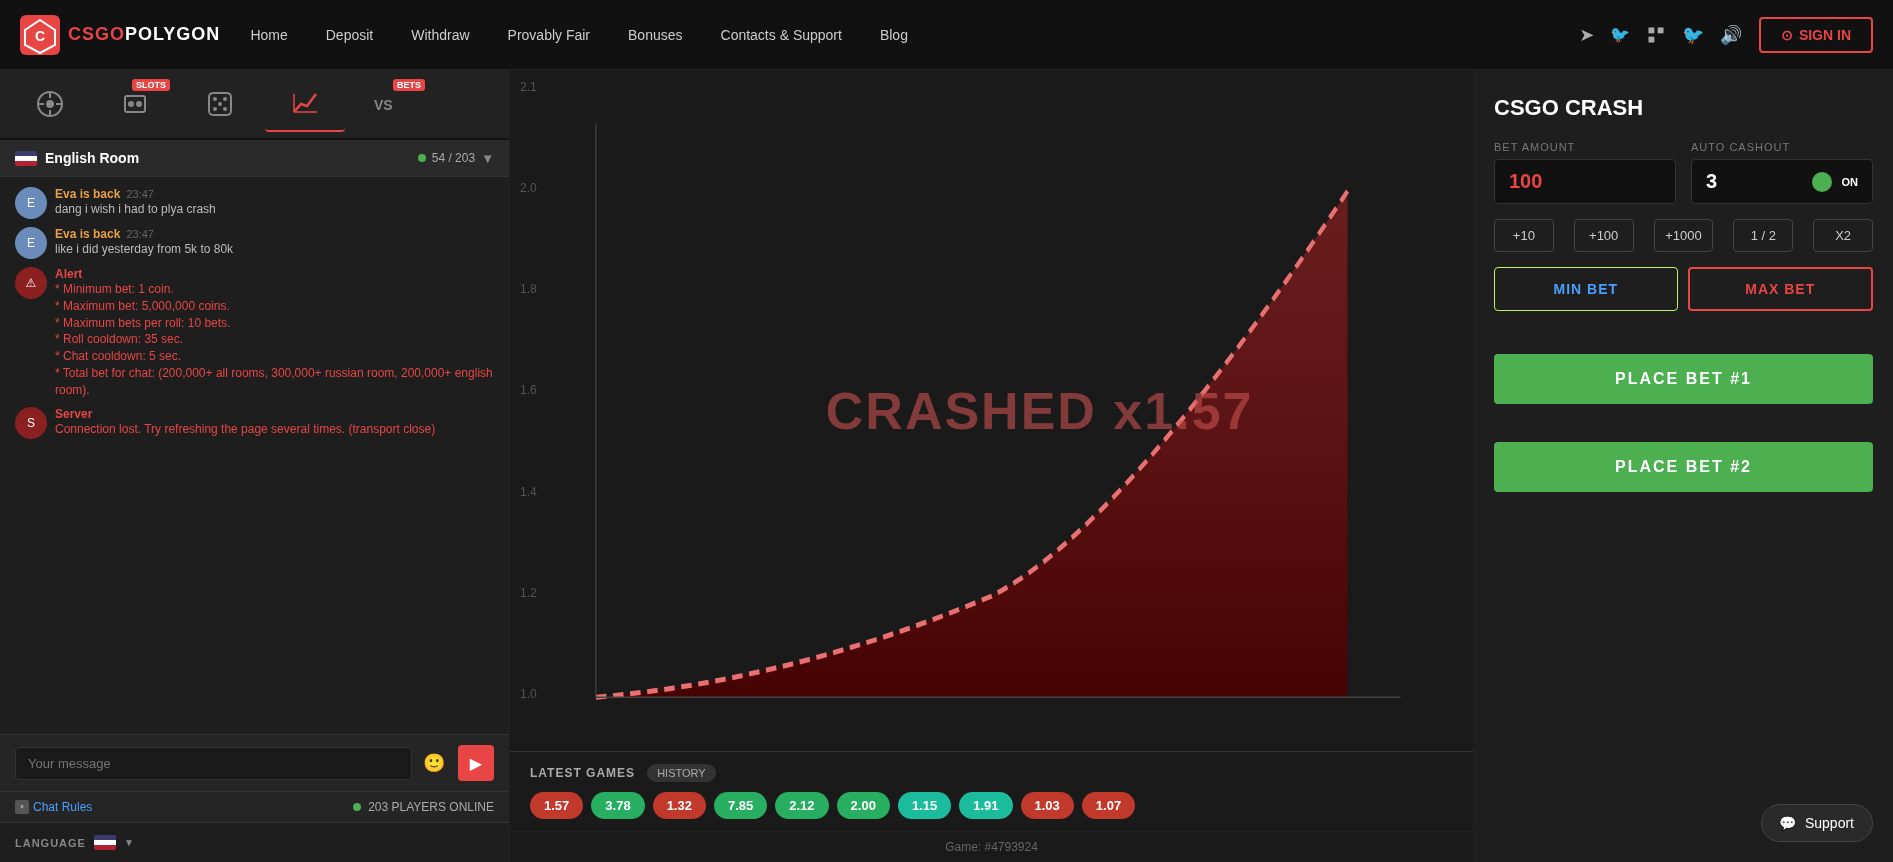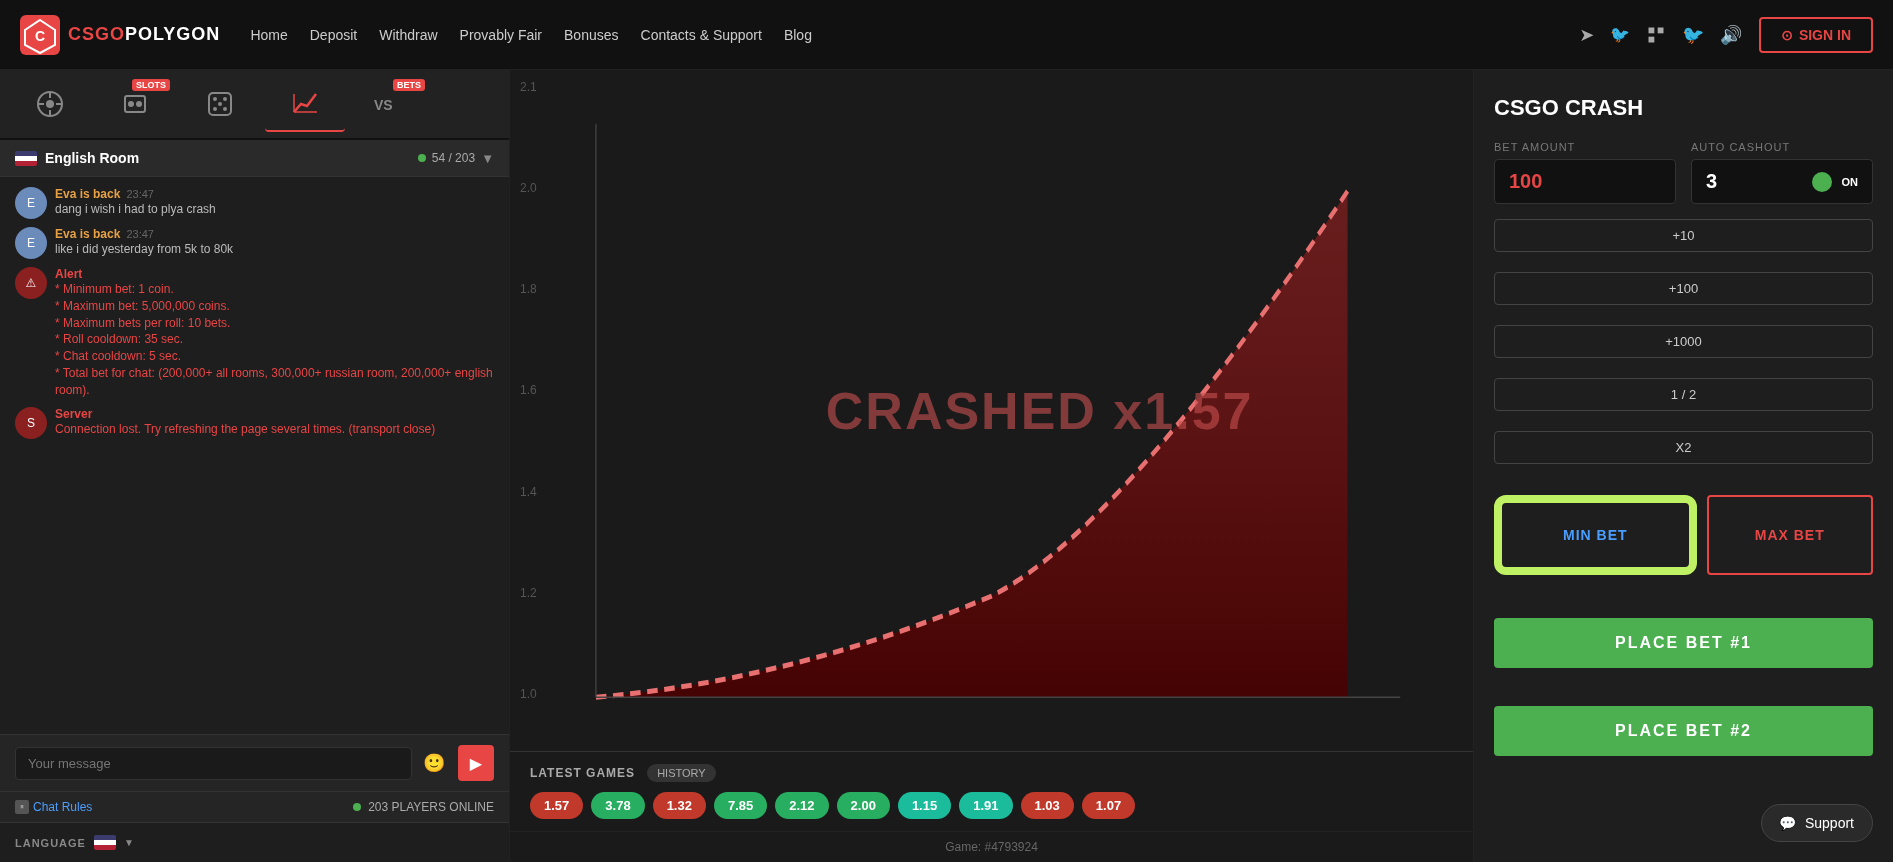--- a/index.html
+++ b/index.html
@@ -33,21 +33,21 @@
     }
     .logo-text {
       color: #fff;
       font-size: 18px;
       font-weight: bold;
       letter-spacing: 1px;
     }
     .logo-text span { color: #e84545; }
     .nav-links {
       display: flex;
-      gap: 22px;
+      gap: 38px;
       flex: 1;
     }
     .nav-link {
       color: #ccc;
       text-decoration: none;
       font-size: 14px;
       cursor: pointer;
     }
     .nav-right {
       display: flex;
@@ -409,22 +409,21 @@
     .auto-cashout-wrap {
       display: flex;
       align-items: center;
       gap: 10px;
     }
     .toggle-label { color: #fff; font-size: 11px; font-weight: bold; }
 
     .quick-bet-row {
       display: flex;
       gap: 20px;
-      margin-bottom: 31px;
-      flex-direction: column;
+      margin-bottom: 15px;
     }
     .quick-btn {
       flex: 1;
       background: transparent;
       border: 1px solid #444;
       color: #ccc;
       padding: 8px 4px;
       border-radius: 4px;
       cursor: pointer;
       font-size: 13px;
@@ -432,24 +431,24 @@
     }
 
     .minmax-row {
       display: flex;
       gap: 10px;
       margin-bottom: 15px;
     }
     .min-bet-btn {
       flex: 1;
       background: transparent;
-      border: 8px solid #bef264;
+      border: 1px solid #bef264;
       color: #4a9eff;
-      padding: 24px;
-      border-radius: 12px;
+      padding: 12px;
+      border-radius: 4px;
       cursor: pointer;
       font-size: 14px;
       font-weight: bold;
       letter-spacing: 1px;
     }
     .max-bet-btn {
       flex: 1;
       background: transparent;
       border: 2px solid #e84545;
       color: #e84545;

